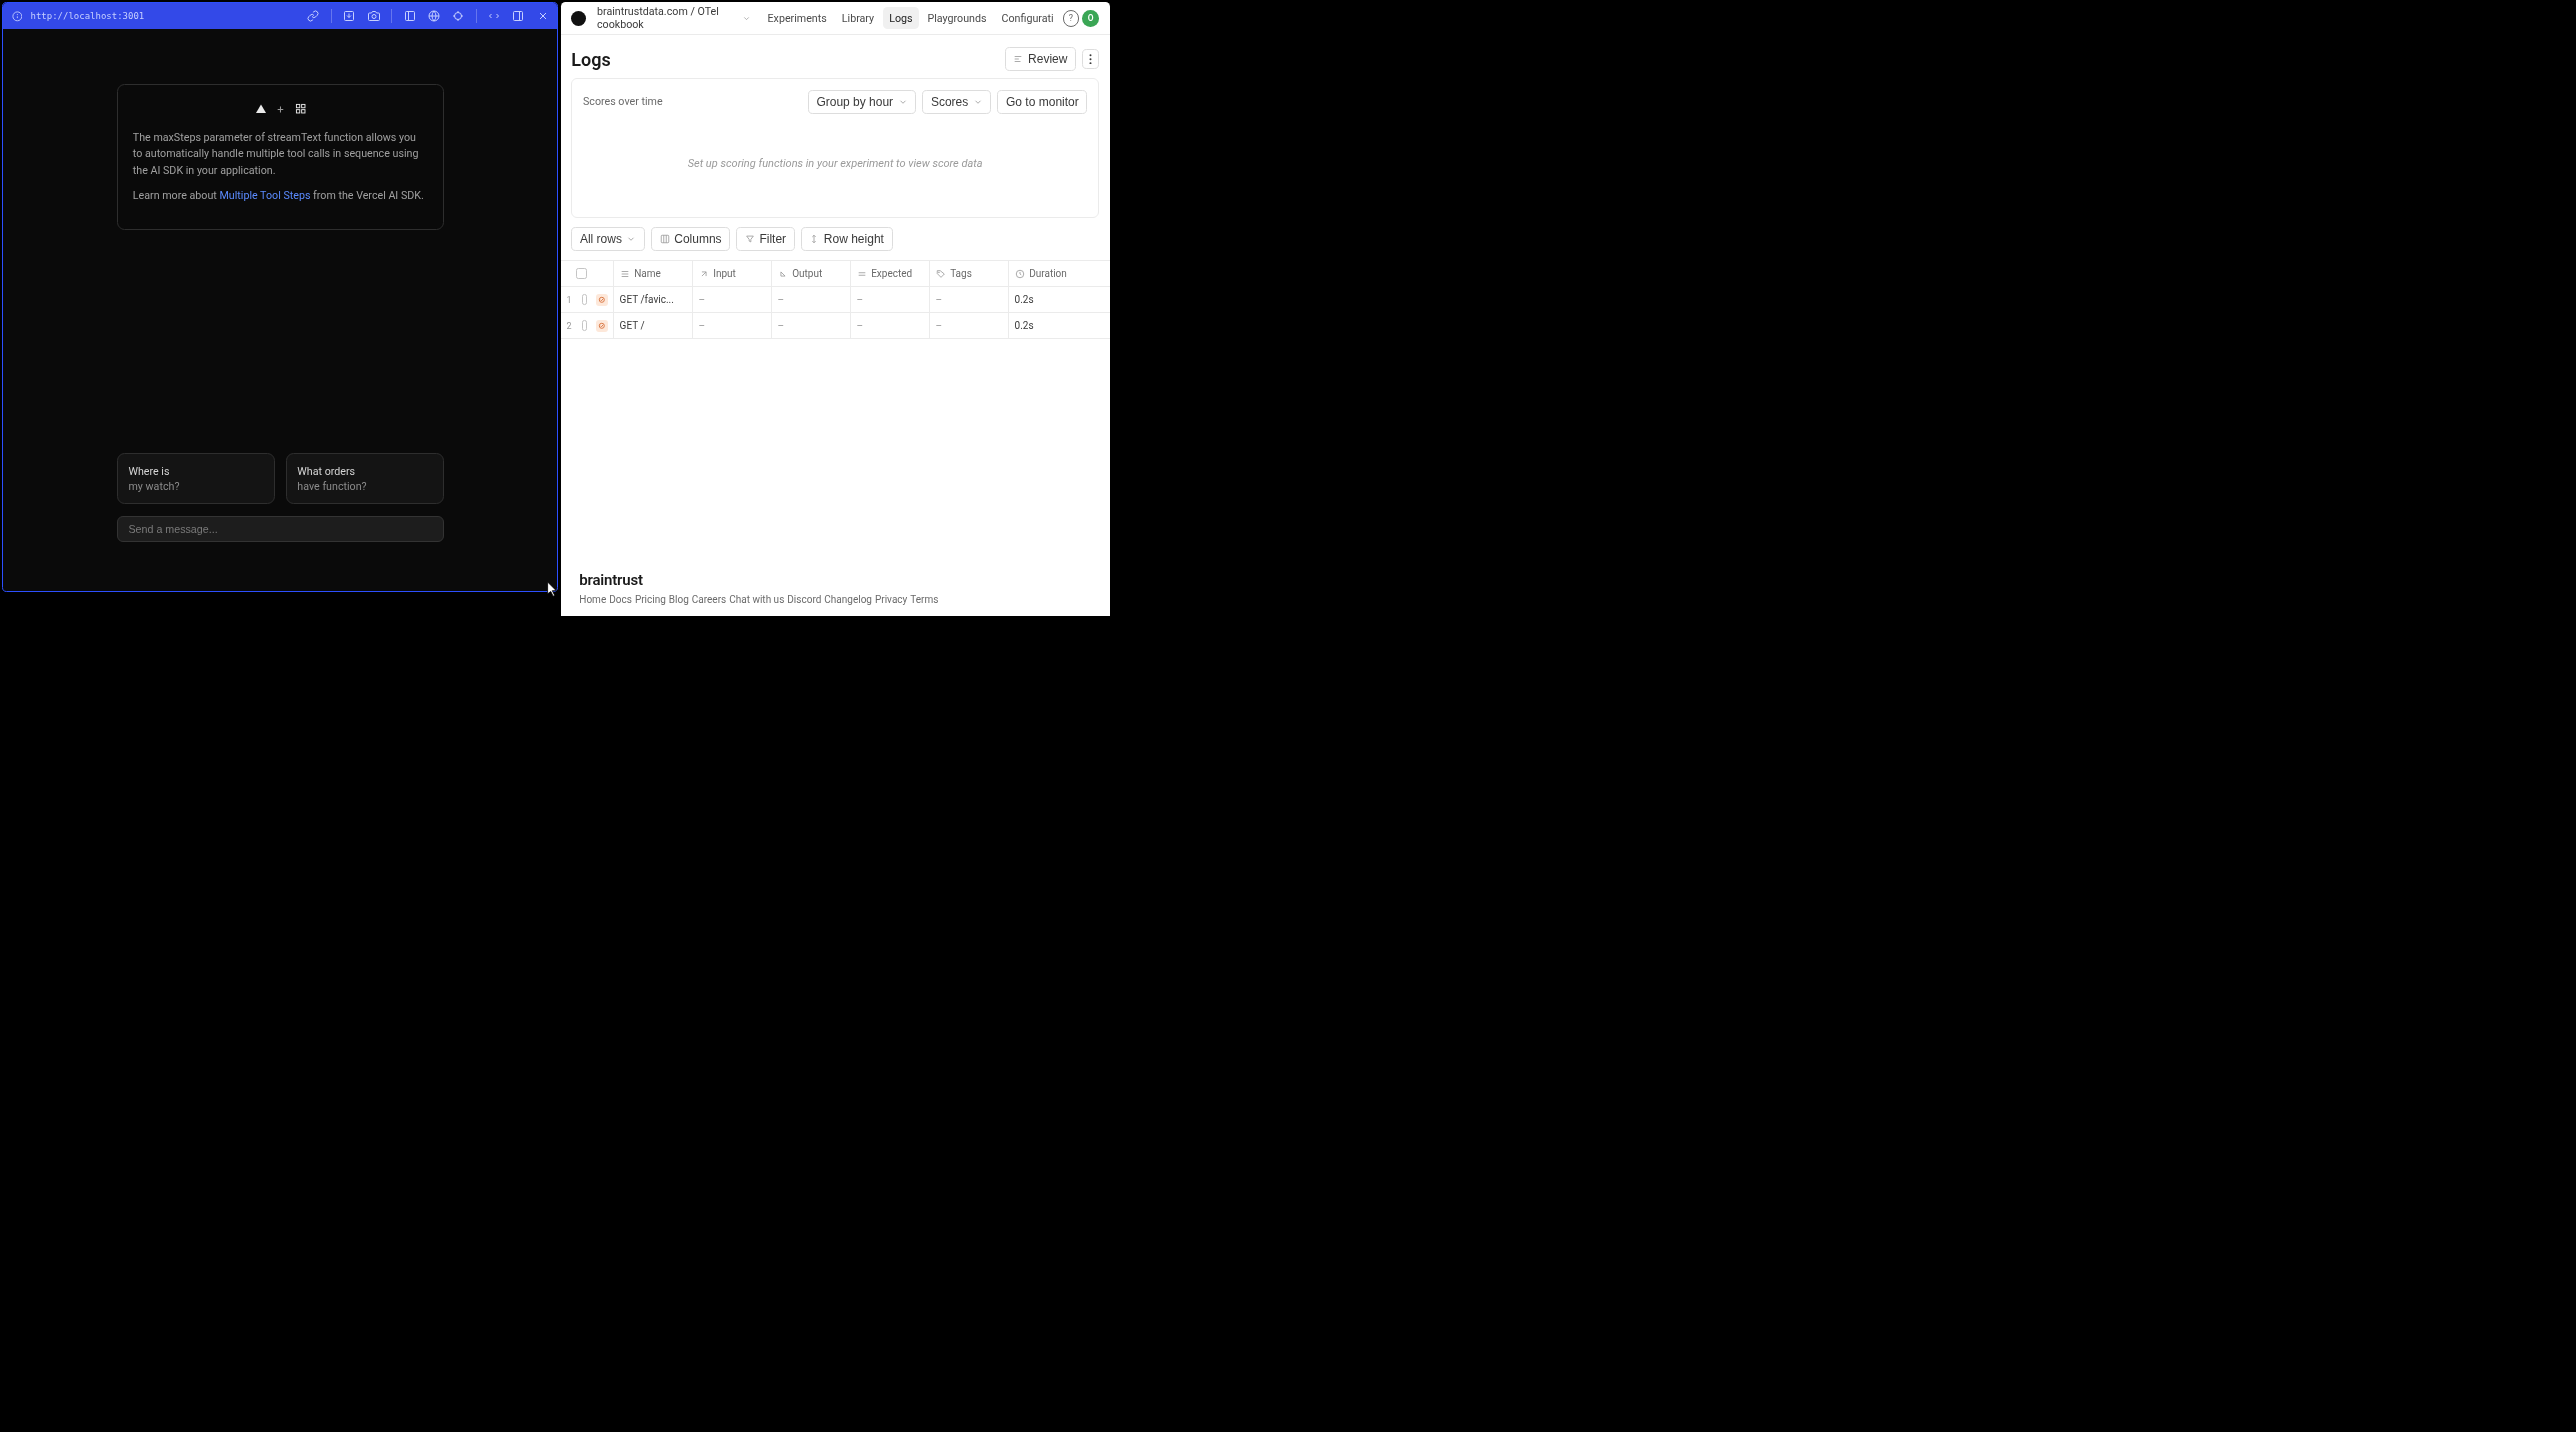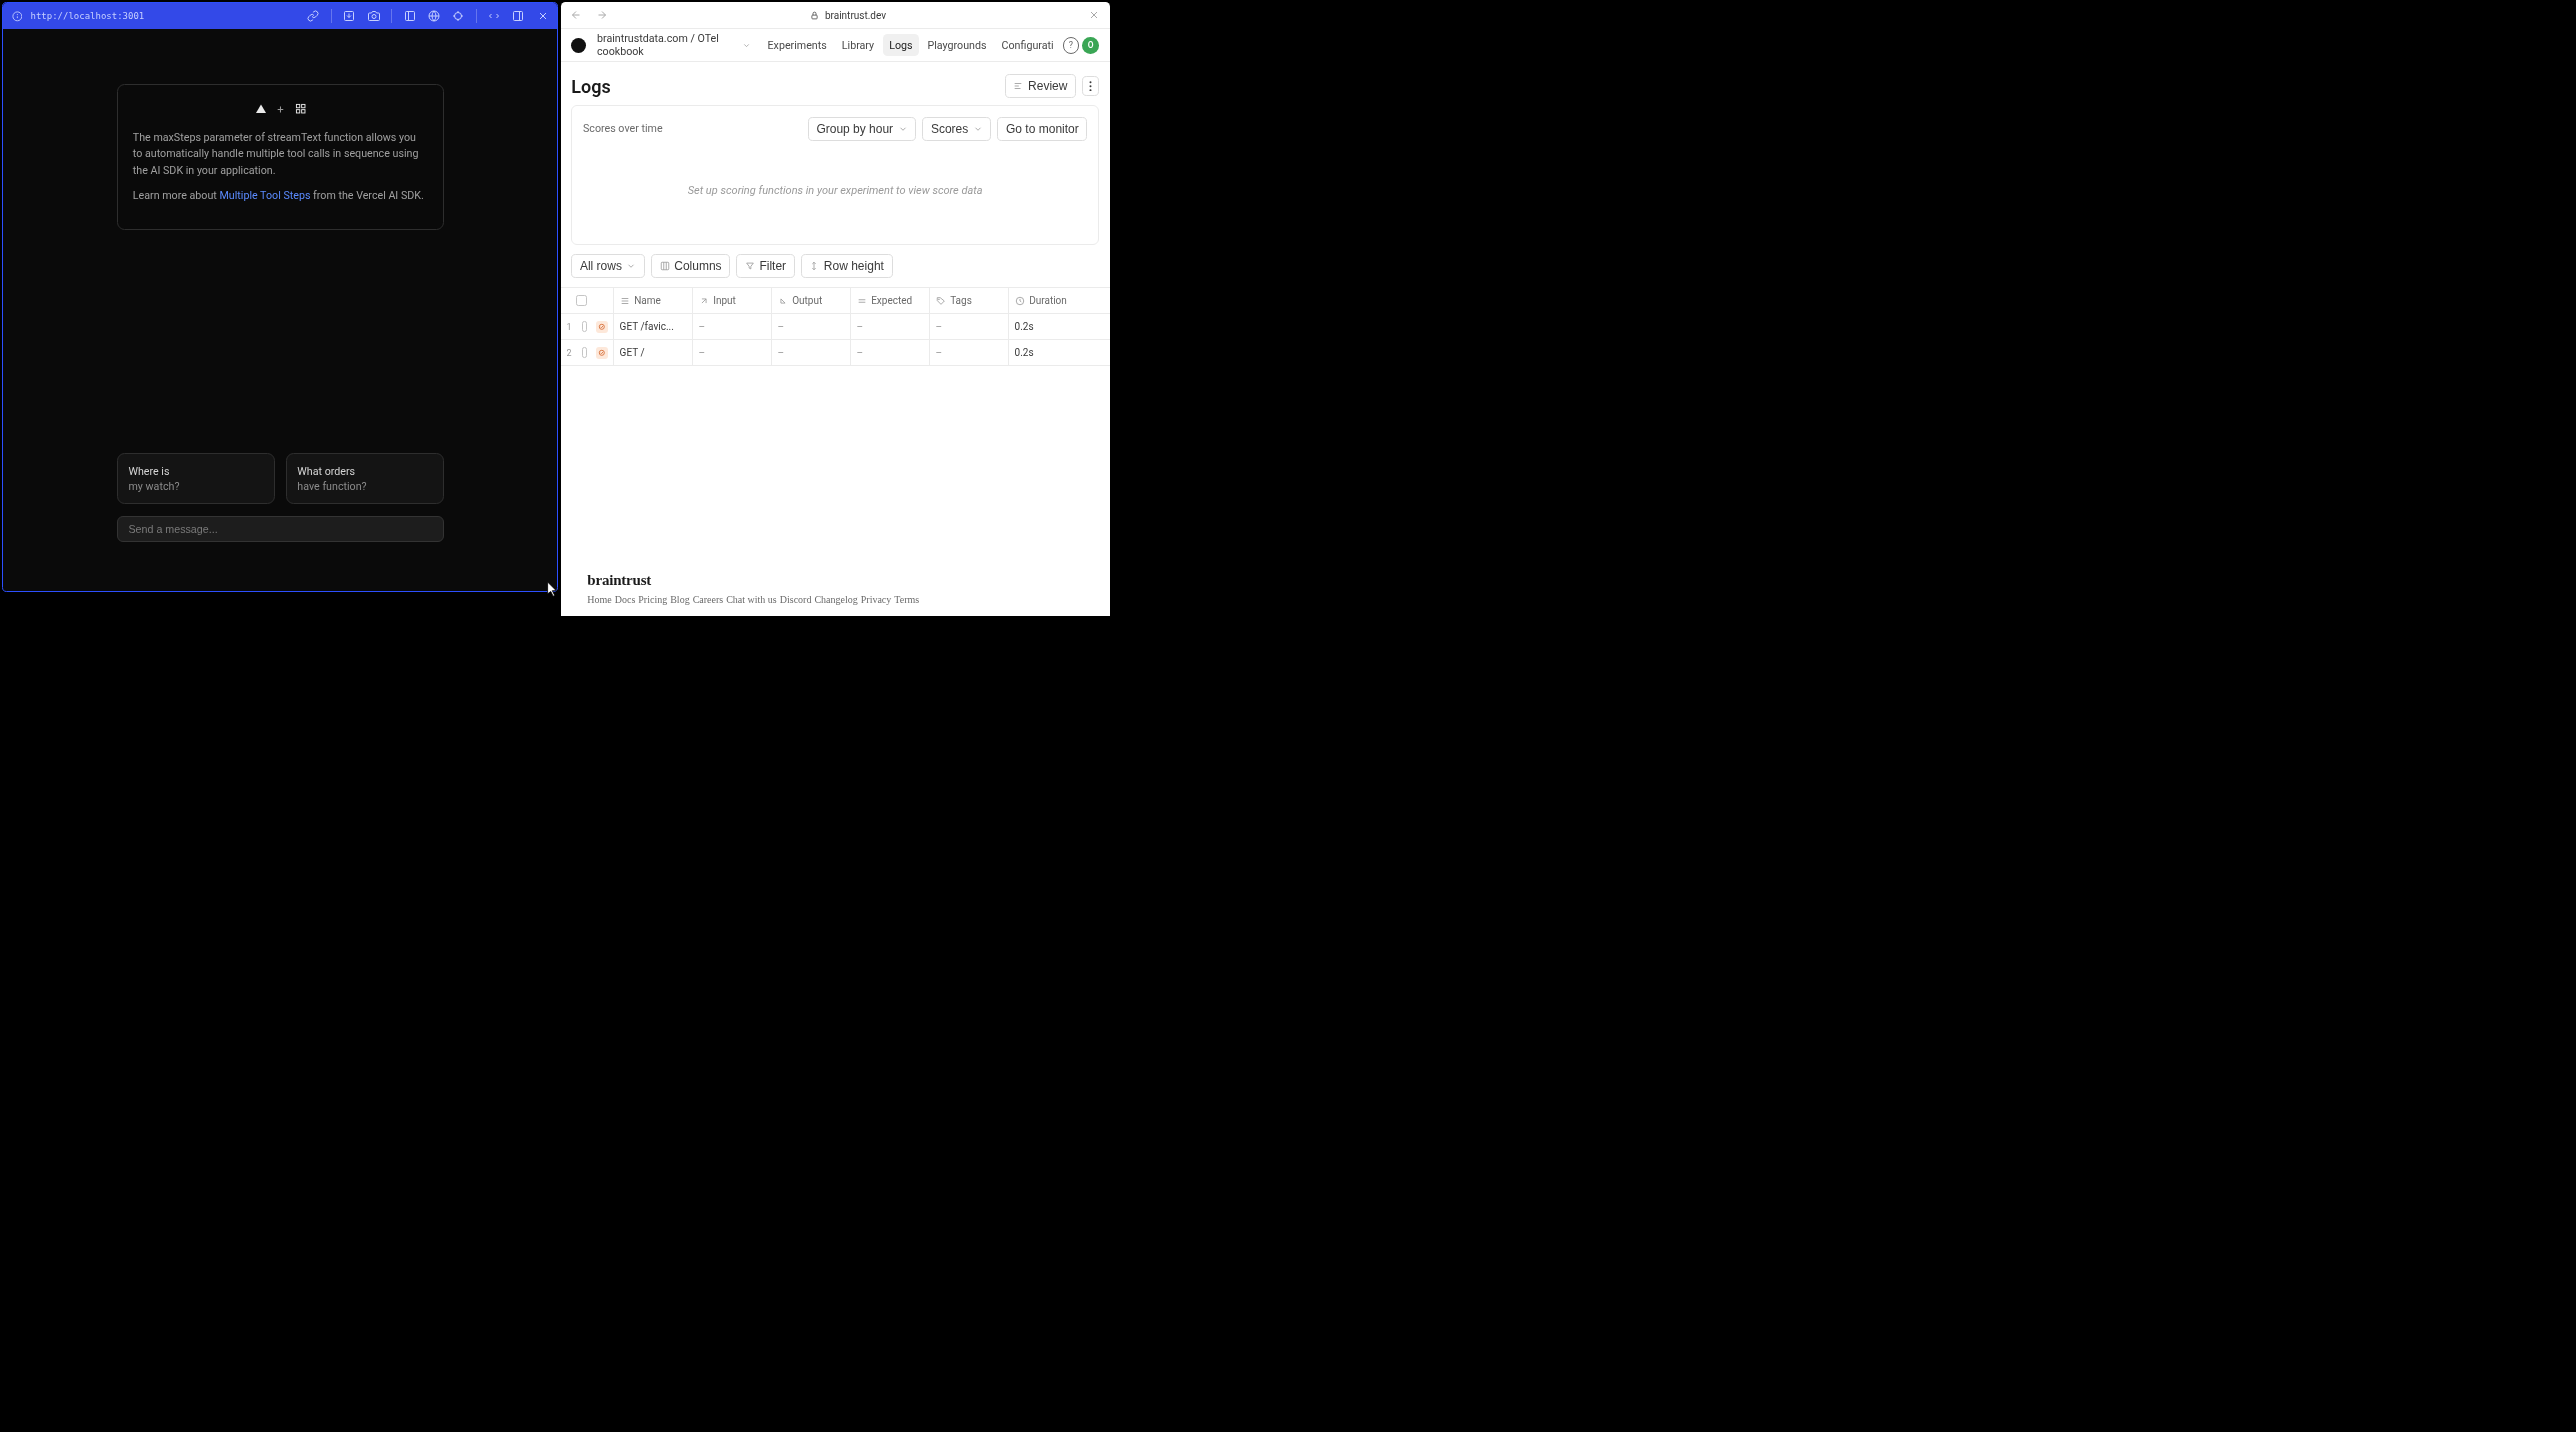--- a/index.html
+++ b/index.html
@@ -160,21 +160,21 @@
 .log-head, .log-row { display:grid; grid-template-columns: 32px 20px 79px 79px 79px 79px 79px 91px; align-items:center; height: 26px; border-bottom:0.8px solid #ebebeb; font-size:10px; color:#3a3a3a;}
 .log-head { color:#6a6a6a; }
 .log-head .cell, .log-row .cell { padding: 0 6px; display:flex; align-items:center; gap:4.6px; border-left: 0.8px solid #ebebeb; height: 100%;}
 .log-head .cell:first-child, .log-row .cell:first-child { border-left:none; }
 .checkbox { width:10.7px; height:10.7px; border:1.1px solid #c5c5c5; border-radius:2.3px; }
 .rownum { text-align:right; color:#9a9a9a; font-size:9px; padding-right:4.6px; }
 .span-ic { width:12px; height:12px; border-radius:3px; background:#fde8da; display:flex; align-items:center; justify-content:center; color:#d97745; flex-shrink:0; }
 .dash { color:#9a9a9a; }
 
 
-.right-footer { position:absolute; bottom:0; left:16px; right:0; background:#fff; padding: 7.6px 10.7px 10.7px; font-family: Liberation Serif, serif; }
+.right-footer { position:absolute; bottom:0; left:8px; right:0; background:#fff; padding: 7.6px 10.7px 10.7px; }
 .footer-brand { font-size:15px; font-weight:600; color:#1a1a1a; letter-spacing:-0.2px; }
 .footer-links { display:flex; gap:3px; margin-top: 4.6px; font-size:10px; color:#6a6a6a; }
 
 
 .cursor { position:absolute; width:10.7px; height:15px; pointer-events:none; }
 
 svg { display:block; }
 
 .col-ic { color: #9a9a9a; width:10px; height:10px; }
 
@@ -292,47 +292,20 @@
         <div class="sugg-sub">have function?</div>
       </div>
     </div>
 
     <input class="chat-input" placeholder="Send a message..." style="">
   </div>
 </div>
 
 <div class="right-pane">
 
-  <div class="right-addr">
-    <span class="nav-ic">
-        <svg width="12" height="12" viewBox="0 0 24 24" fill="none" stroke="currentColor" stroke-width="2">
-          <path d="M19 12H5M12 19l-7-7 7-7"></path>
-        </svg>
-      </span>
-    <span class="nav-ic">
-        <svg width="12" height="12" viewBox="0 0 24 24" fill="none" stroke="currentColor" stroke-width="2">
-          <path d="M5 12h14M12 5l7 7-7 7"></path>
-        </svg>
-      </span>
-    <div class="addr-center">
-      <span>
-          <svg width="9" height="9" viewBox="0 0 24 24" fill="none" stroke="currentColor" stroke-width="2">
-            <rect x="5" y="11" width="14" height="10" rx="2"></rect>
-            <path d="M8 11V7a4 4 0 0 1 8 0v4"></path>
-          </svg>
-        </span>
-      <span>braintrust.dev</span>
-    </div>
-    <span class="close-ic">
-        <svg width="12" height="12" viewBox="0 0 24 24" fill="none" stroke="currentColor" stroke-width="2">
-          <line x1="18" y1="6" x2="6" y2="18"></line>
-          <line x1="6" y1="6" x2="18" y2="18"></line>
-        </svg>
-      </span>
-  </div>
 
   <div class="right-nav">
     <div class="brand-blob"></div>
     <div class="proj-name">
       <span>braintrustdata.com / OTel cookbook</span>
       <span class="chev">
           <svg width="9" height="9" viewBox="0 0 24 24" fill="none" stroke="currentColor" stroke-width="2">
             <path d="M6 9l6 6 6-6"></path>
           </svg>
         </span>

